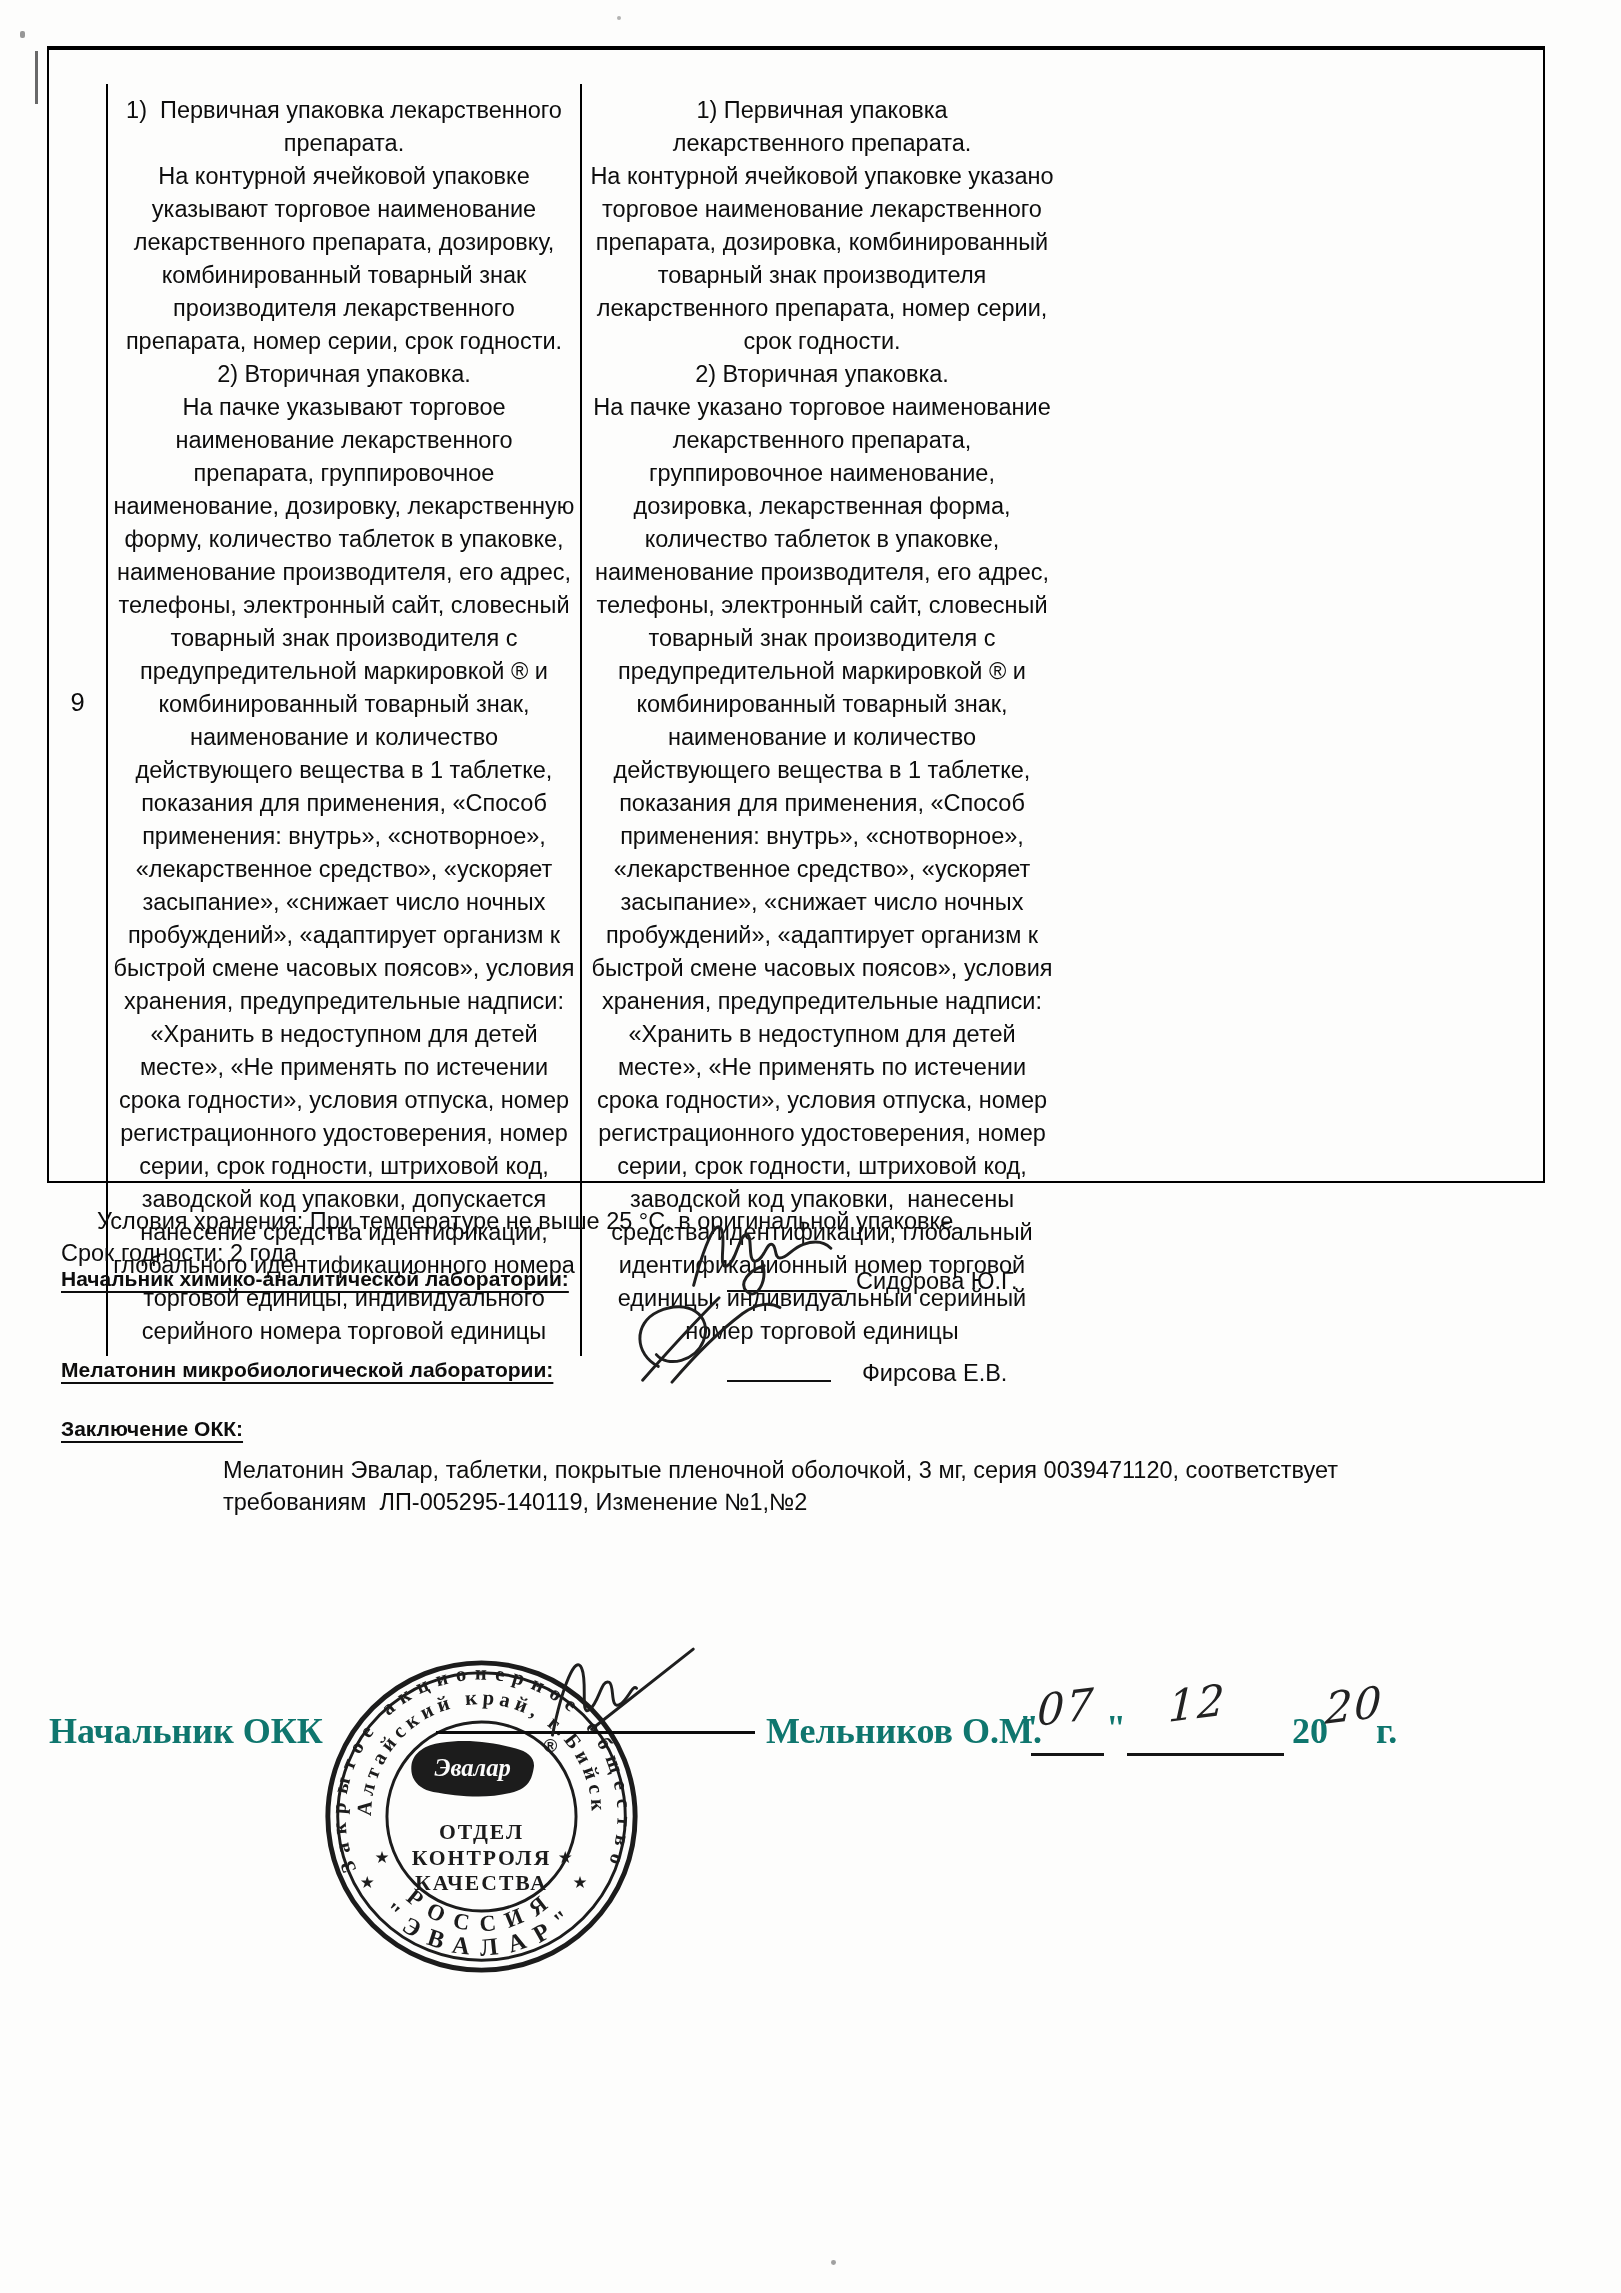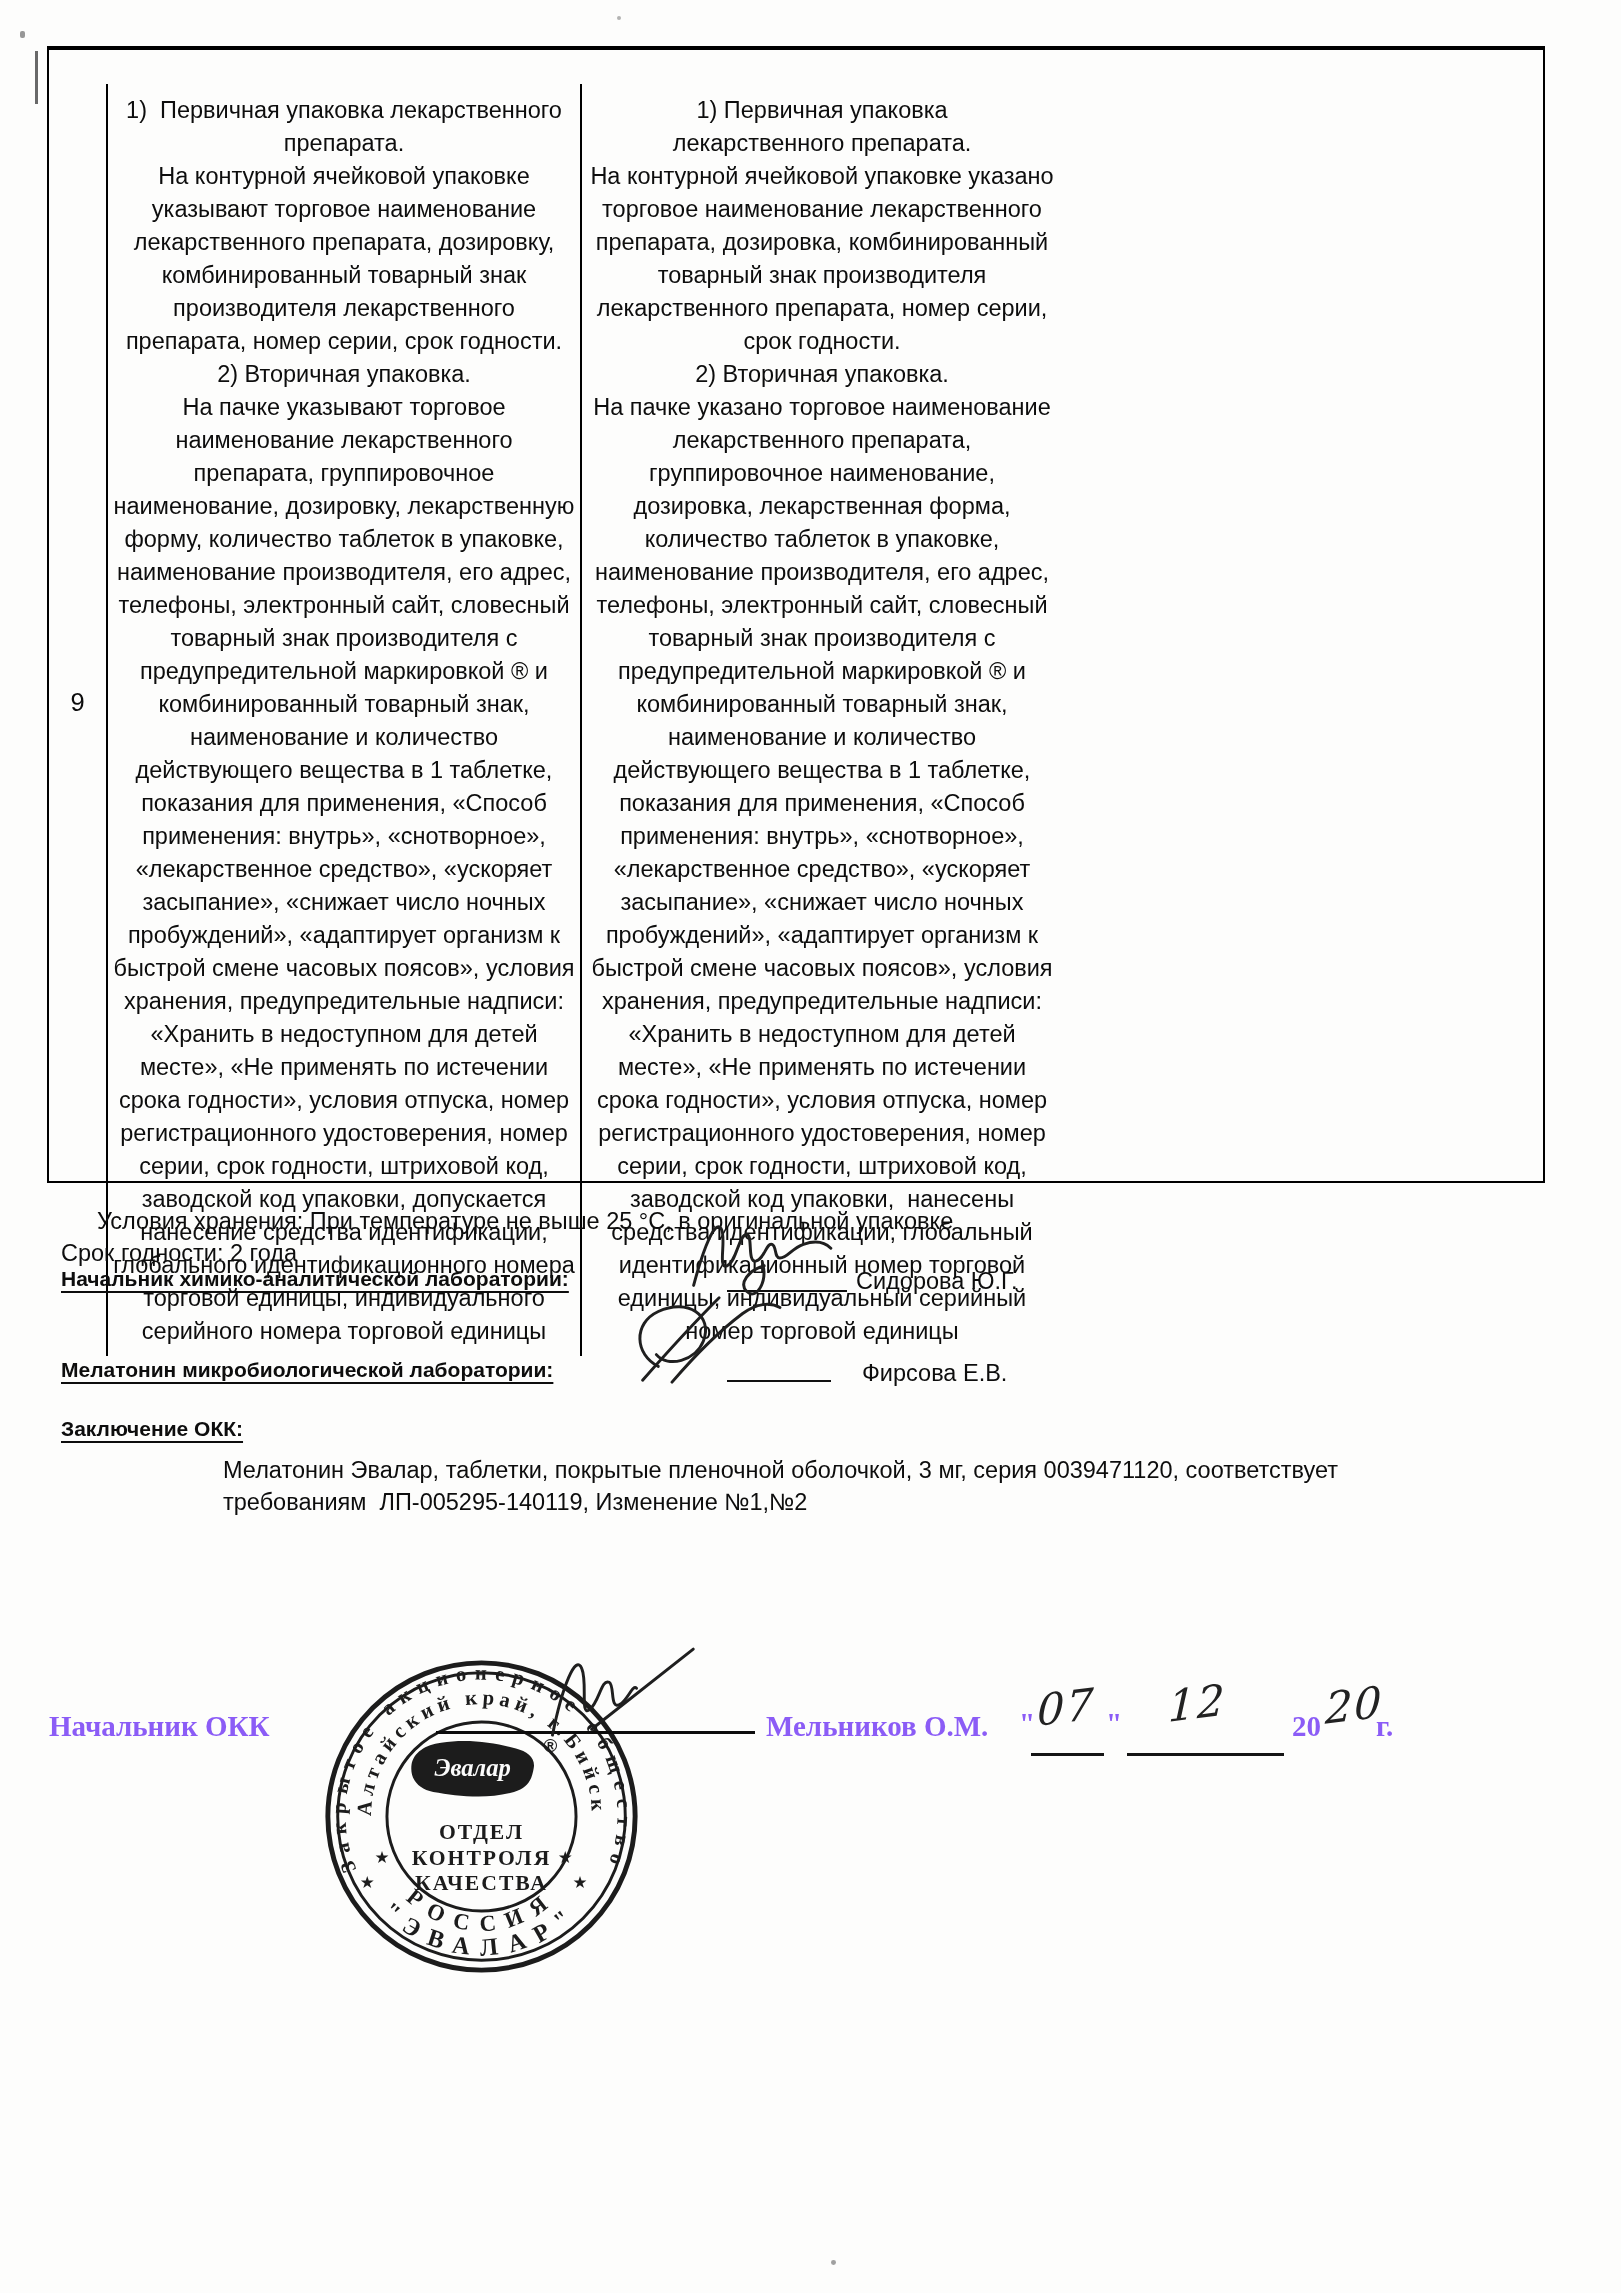--- a/index.html
+++ b/index.html
@@ -44,21 +44,21 @@
     font-size: 21px; font-weight: bold;
     text-decoration: underline;
     text-decoration-thickness: 2px;
     text-underline-offset: 4.9px;
   }
   .sig-line { background: #111; height: 2px; z-index: 2; }
   .sig-svg { z-index: 3; }
   .sig-svg path { stroke: #1f1f1f; stroke-width: 3; fill: none; stroke-linecap: round; }
   .concl-text { font-size: 23.5px; line-height: 32px; white-space: pre-wrap; }
   
-  .serif { font-family: "Liberation Serif", serif; font-weight: bold; font-size: 29px; color: #8b5cf6; }
+  .serif { font-family: "Liberation Serif", serif; font-weight: bold; font-size: 36px; color: #0f766e; }
   .stamp-wrap { z-index: 1; }
   .approval-line { background: #0c0c0c; height: 2.9px; z-index: 2; }
   .hand {
     font-family: "DejaVu Serif", serif;
     font-style: italic; font-size: 43px; color: #222;
     transform: rotate(-7deg) skewX(-9deg);
     letter-spacing: 2px;
     z-index: 3;
   }
   .date-uline { background: #151515; height: 2.9px; z-index: 2; }

